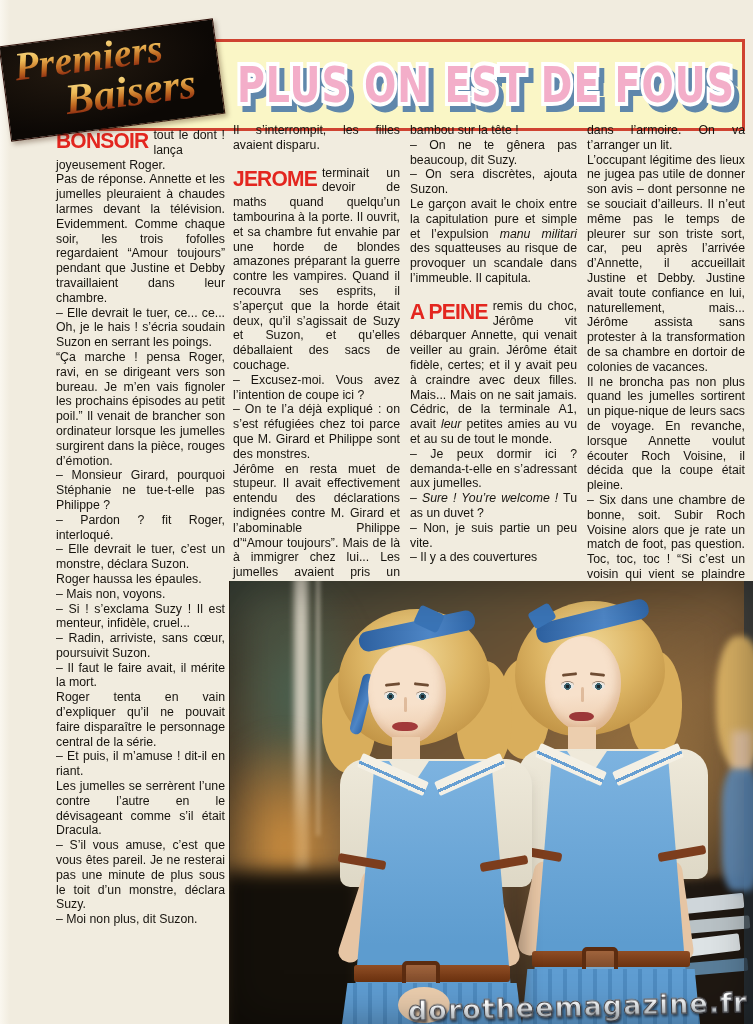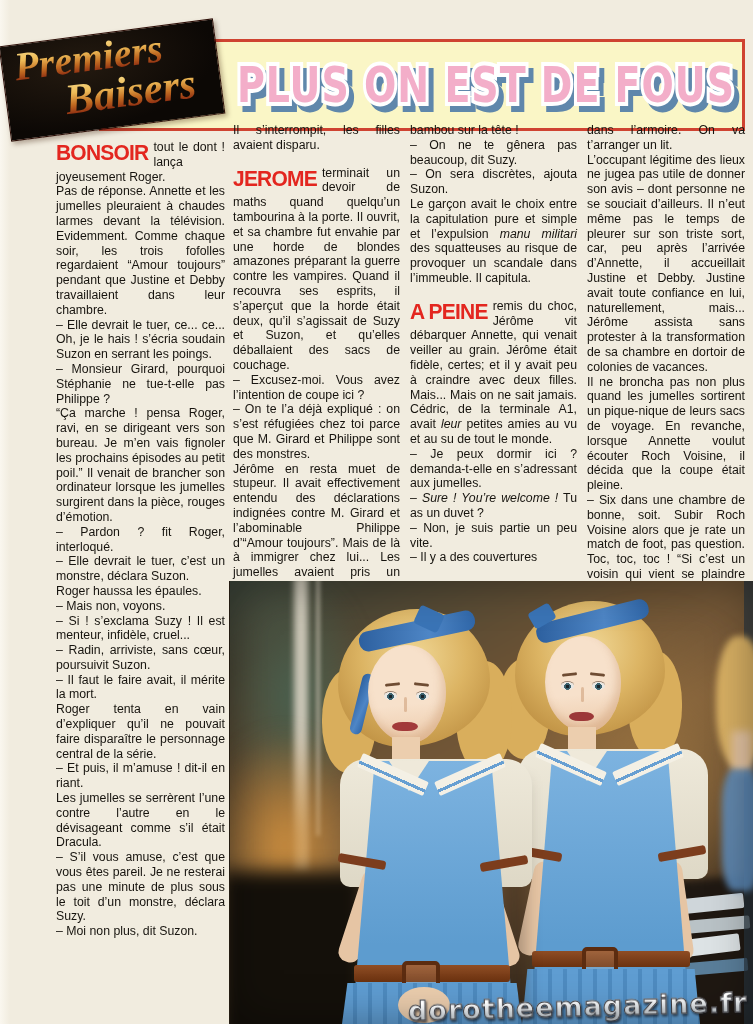--- a/index.html
+++ b/index.html
@@ -36,21 +36,21 @@
   .logo .l2{left:58px;top:36px;font-size:43px;}
 
   
   .col{position:absolute;color:#17140f;font-size:12.3px;line-height:14.8px;
        text-align:justify;}
   .col p{margin:0;}
   .col p.gap{margin-top:13px;}
   .lead{float:left;font-weight:bold;color:#e3261f;font-size:21px;line-height:23px;
        letter-spacing:-0.8px;padding-right:5px;transform:scaleY(1.05);transform-origin:left top;}
   em{font-style:italic;}
-  .c1{left:56px;top:140px;width:169px;}
+  .c1{left:56px;top:128px;width:169px;}
   .c2{left:233px;top:123px;width:167px;}
   .c3{left:410px;top:123px;width:167px;}
   .c4{left:587px;top:123px;width:158px;}
 
   
   .photo{position:absolute;left:229px;top:581px;width:524px;height:443px;
        overflow:hidden;background:#3a2e22;border-left:1px solid #241c12;}
   .photo *{position:absolute;}
   .ph-bg{left:0;top:0;width:100%;height:100%;
        background:linear-gradient(150deg,#3b4a40 0%,#4a4534 15%,#6b5234 35%,#7d5d3a 52%,#5a442c 68%,#2c2115 85%,#1c140c 100%);
@@ -128,22 +128,22 @@
 </div>
 <div class="logo">
   <span class="l1">Premiers</span>
   <span class="l2">Baisers</span>
 </div>
 
 <div class="col c1">
     <p><span class="lead">BONSOIR</span><span>tout le dont ! lança joyeusement Roger.</span></p>
     <p><span>Pas de réponse. Annette et les jumelles pleuraient à chaudes larmes devant la télévision. Evidemment. Comme chaque soir, les trois fofolles regardaient “Amour toujours” pendant que Justine et Debby travaillaient dans leur chambre.</span></p>
     <p><span>– Elle devrait le tuer, ce... ce... Oh, je le hais ! s’écria soudain Suzon en serrant les poings.</span></p>
+    <p><span>“Ça marche ! pensa Roger, ravi, en se dirigeant vers son bureau. Je m’en vais fignoler les prochains épisodes au petit poil.” Il venait de brancher son ordinateur lorsque les jumelles surgirent dans la pièce, rouges d’émotion.</span></p>
     <p><span>– Monsieur Girard, pourquoi Stéphanie ne tue-t-elle pas Philippe ?</span></p>
-    <p><span>“Ça marche ! pensa Roger, ravi, en se dirigeant vers son bureau. Je m’en vais fignoler les prochains épisodes au petit poil.” Il venait de brancher son ordinateur lorsque les jumelles surgirent dans la pièce, rouges d’émotion.</span></p>
     <p><span>– Pardon ? fit Roger, interloqué.</span></p>
     <p><span>– Elle devrait le tuer, c’est un monstre, déclara Suzon.</span></p>
     <p><span>Roger haussa les épaules.</span></p>
     <p><span>– Mais non, voyons.</span></p>
     <p><span>– Si ! s’exclama Suzy ! Il est menteur, infidèle, cruel...</span></p>
     <p><span>– Radin, arriviste, sans cœur, poursuivit Suzon.</span></p>
     <p><span>– Il faut le faire avait, il mérite la mort.</span></p>
     <p><span>Roger tenta en vain d’expliquer qu’il ne pouvait faire disparaître le personnage central de la série.</span></p>
     <p><span>– Et puis, il m’amuse ! dit-il en riant.</span></p>
     <p><span>Les jumelles se serrèrent l’une contre l’autre en le dévisageant comme s’il était Dracula.</span></p>

